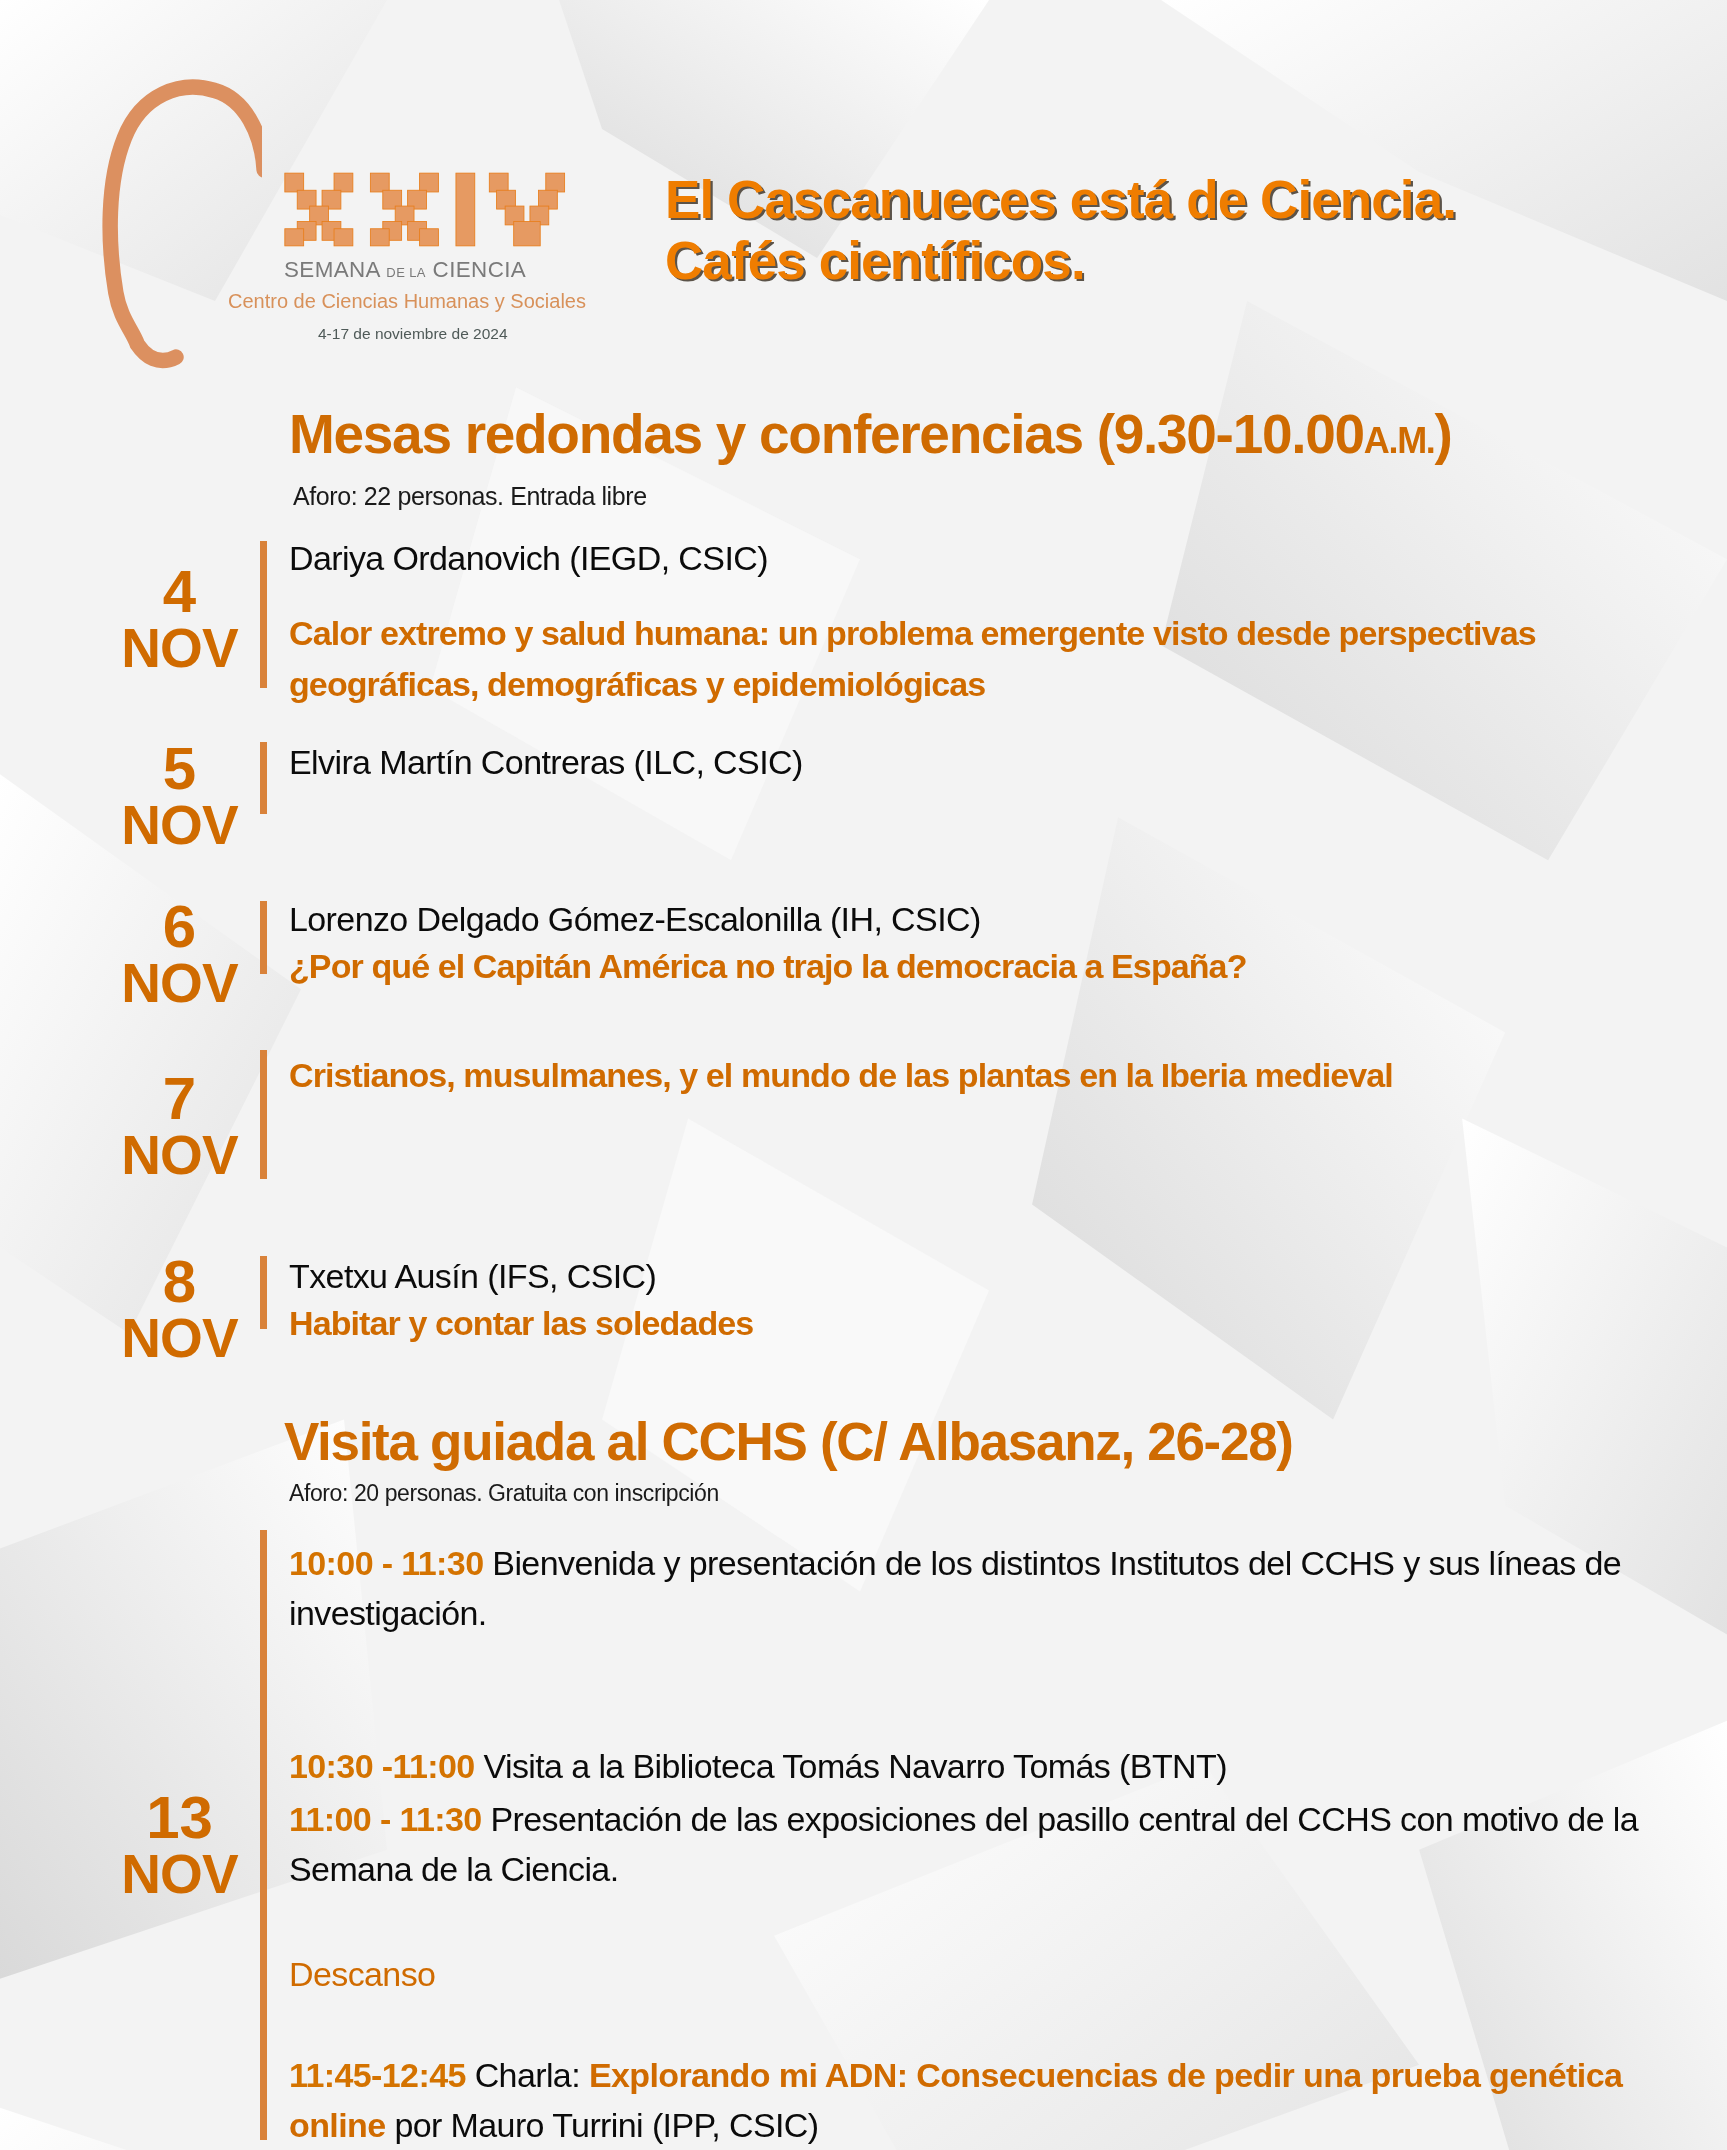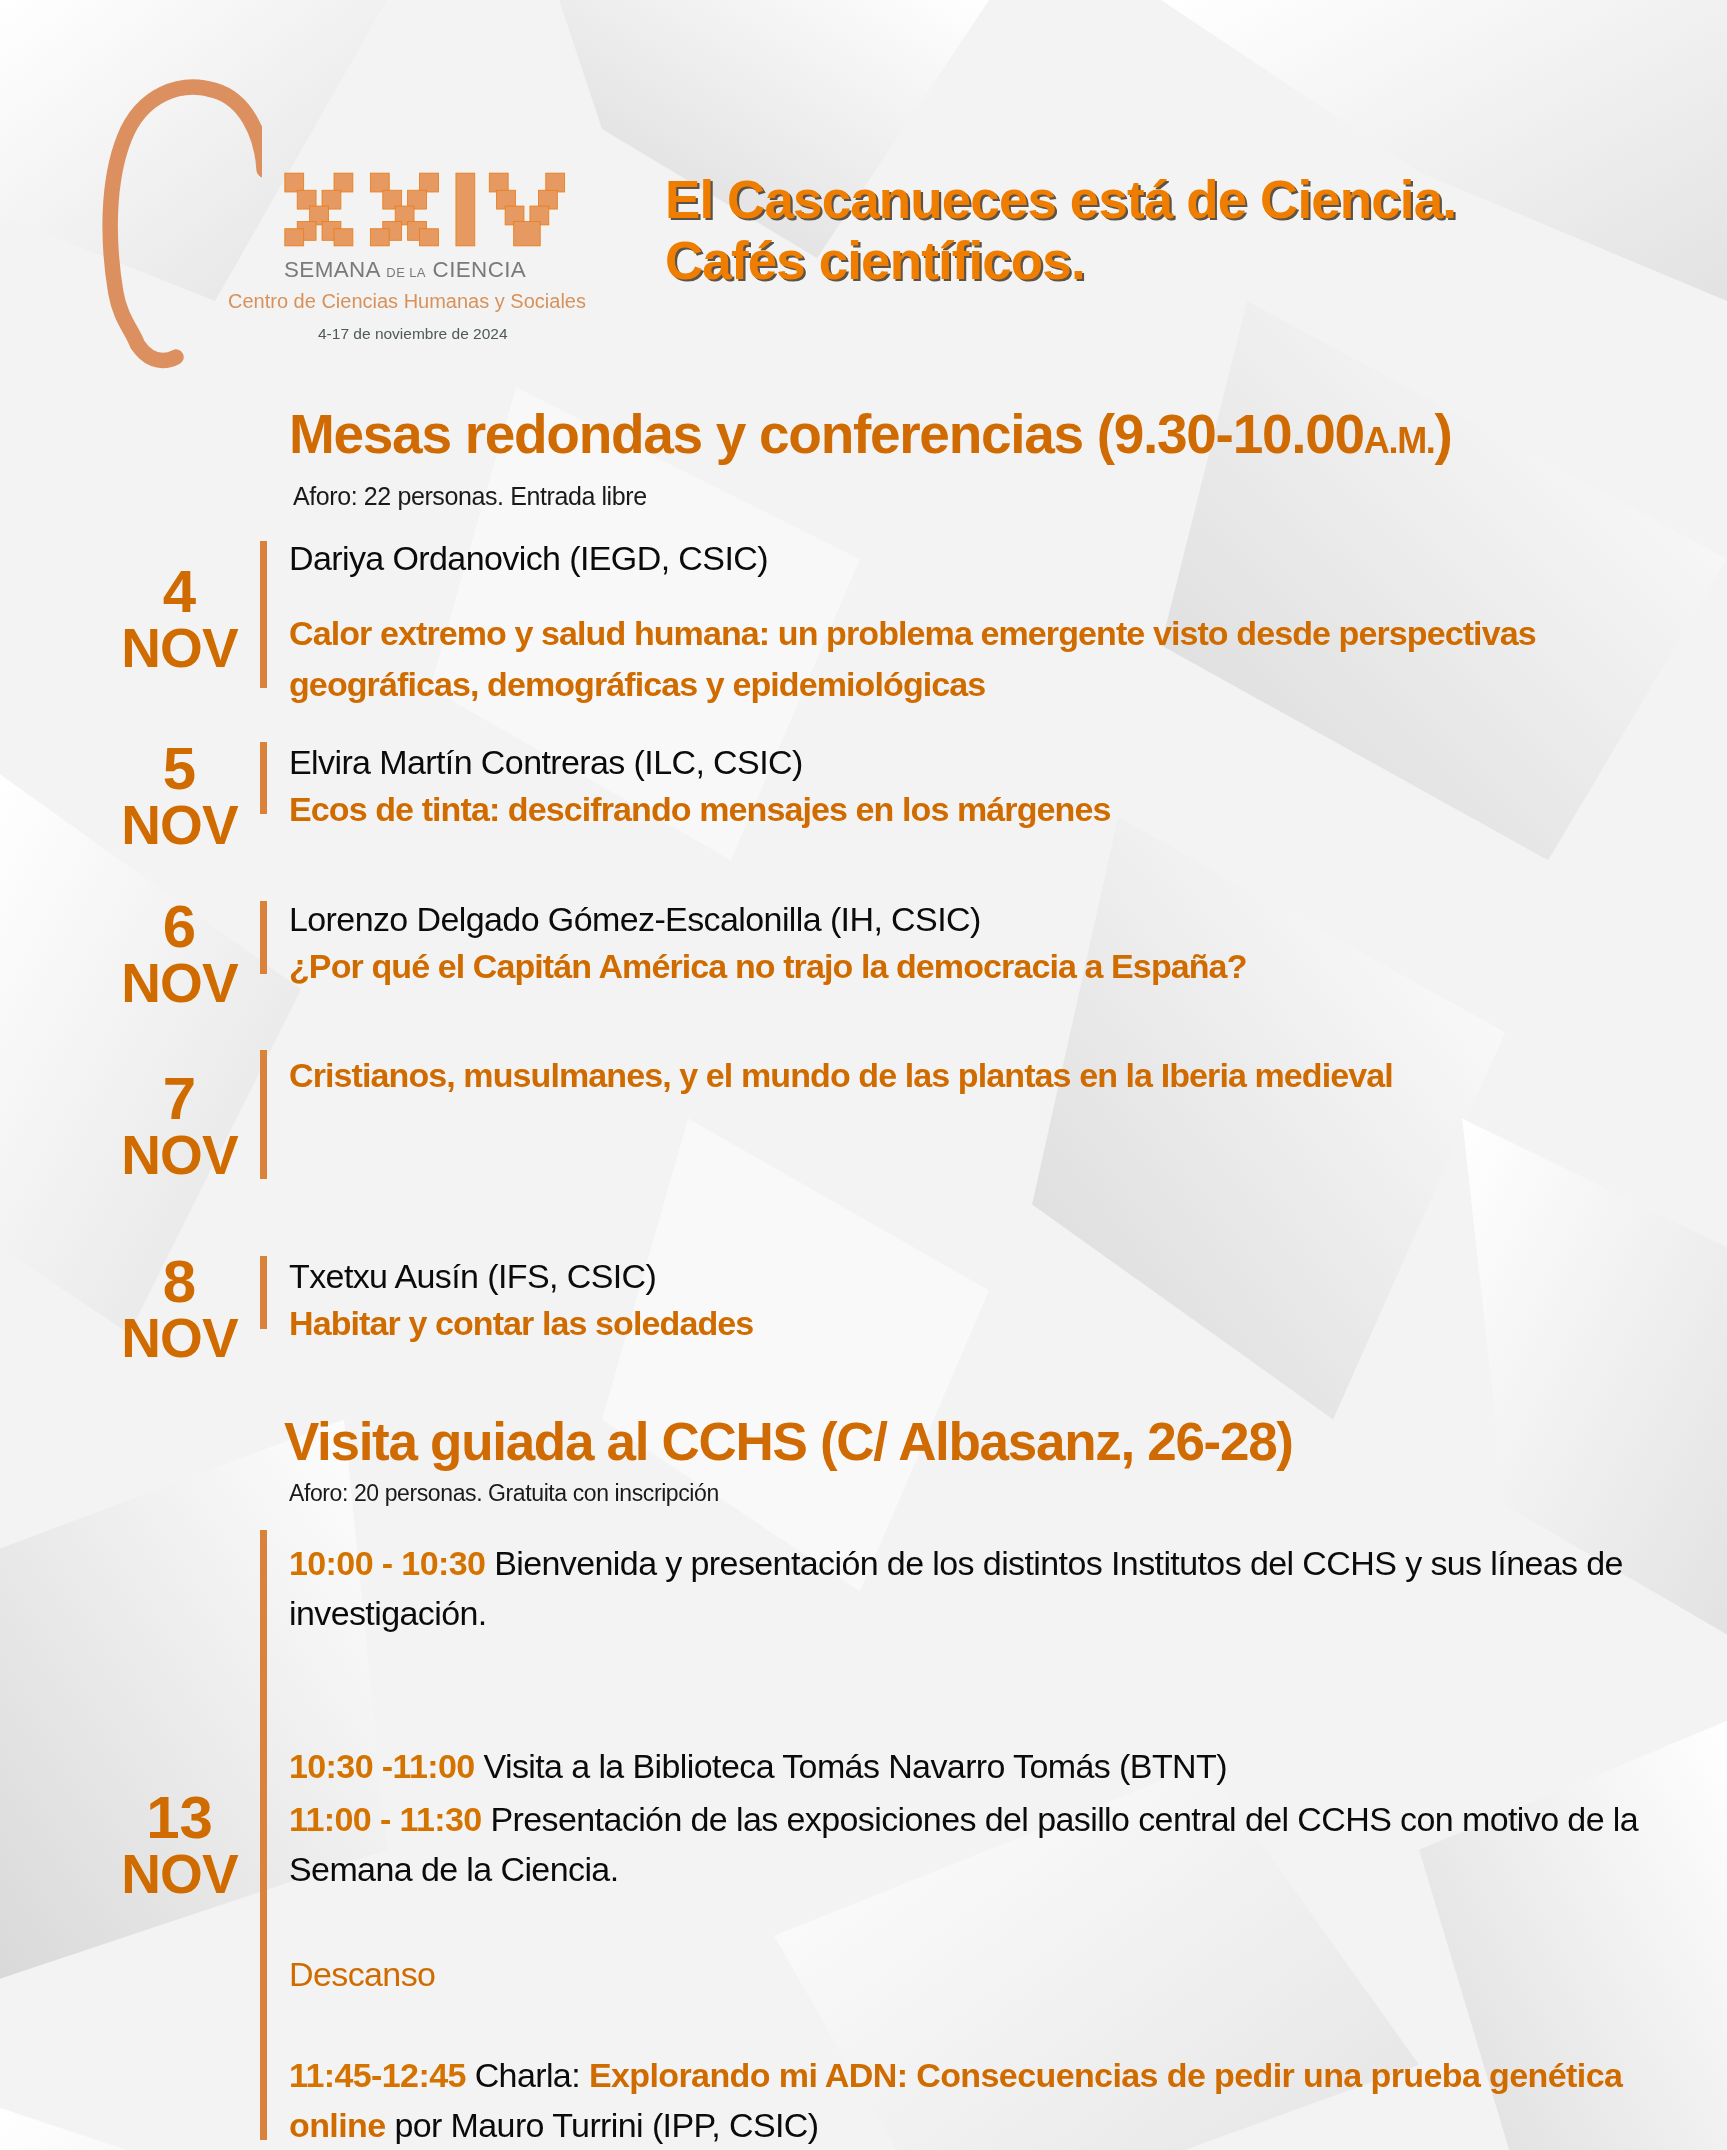--- a/index.html
+++ b/index.html
@@ -152,21 +152,20 @@
   <div class="talk" style="width:1355px;margin-top:28px;">Calor extremo y salud humana: un problema emergente visto desde perspectivas geográficas, demográficas y epidemiológicas</div>
 </div>
 
 <div class="abs date" style="left:102px; top:740px;">
   <span class="d">5</span>
     <span class="m">NOV</span>
 </div>
 <div class="abs vbar" style="left:260px; top:742px; height:72px;"></div>
 <div class="abs entry" style="top:740px;">
   <div class="speaker">Elvira  Martín Contreras (ILC, CSIC)</div>
-  <div class="talk">Ecos de tinta: descifrando mensajes en los márgenes</div>
 </div>
 
 <div class="abs date" style="left:102px; top:898px;">
   <span class="d">6</span>
     <span class="m">NOV</span>
 </div>
 <div class="abs vbar" style="left:260px; top:901px; height:73px;"></div>
 <div class="abs entry" style="top:897px;">
   <div class="speaker">Lorenzo Delgado Gómez-Escalonilla (IH, CSIC)</div>
   <div class="talk">¿Por qué el Capitán América no trajo la democracia a España?</div>
@@ -194,21 +193,21 @@
 <div class="abs section-h" style="left:284px; top:1411px; font-size:53px;">Visita guiada al CCHS (C/ Albasanz, 26-28)</div>
 <div class="abs aforo" style="left:289px; top:1480px; font-size:23px;">Aforo: 20 personas. Gratuita con inscripción</div>
 
 <div class="abs date" style="left:102px; top:1789px;">
   <span class="d">13</span>
     <span class="m">NOV</span>
 </div>
 <div class="abs vbar" style="left:260px; top:1530px; height:610px;"></div>
 
 <div class="abs sched" style="top:1538px;">
-  <p><span class="t">10:00 - 10:30</span> <span>Bienvenida y presentación de los distintos Institutos del CCHS y sus líneas de investigación.</span></p>
+  <p><span class="t">10:00 - 11:30</span> <span>Bienvenida y presentación de los distintos Institutos del CCHS y sus líneas de investigación.</span></p>
 </div>
 <div class="abs sched" style="top:1741px;">
   <p><span class="t">10:30 -11:00</span> <span>Visita a la Biblioteca Tomás Navarro Tomás (BTNT)</span></p>
 </div>
 <div class="abs sched" style="top:1794px;">
   <p><span class="t">11:00 - 11:30</span> <span>Presentación de las exposiciones del pasillo central del CCHS con motivo de la Semana de la Ciencia.</span></p>
 </div>
 <div class="abs sched" style="top:1949px;">
   <p><span class="desc-o">Descanso</span></p>
 </div>

